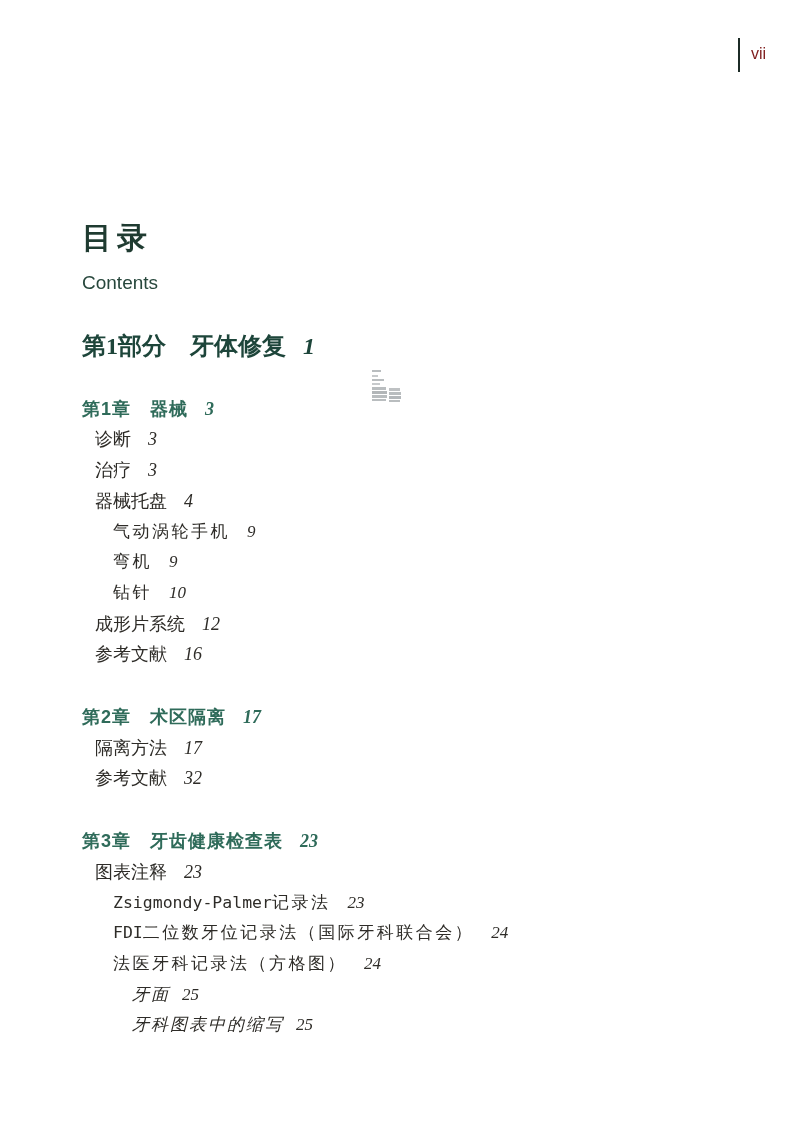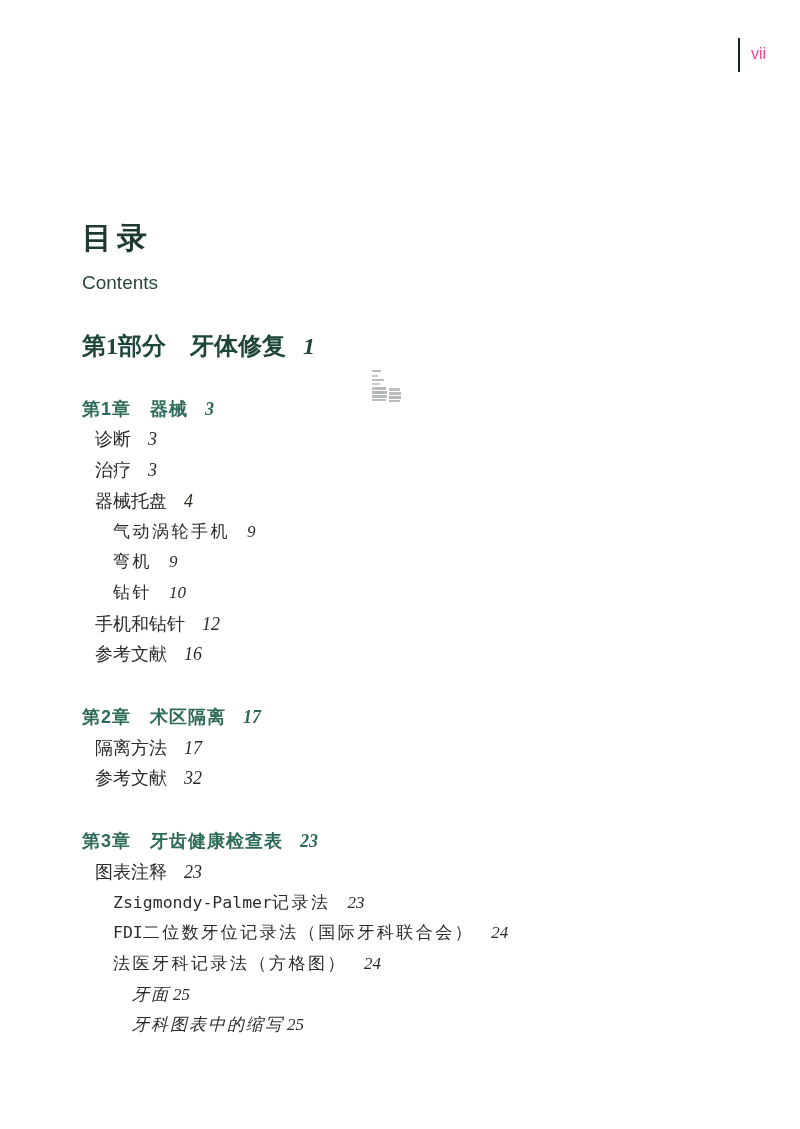--- a/index.html
+++ b/index.html
@@ -13,21 +13,21 @@
   
   .pagehead{
     position:absolute;top:38px;left:738px;
     display:flex;align-items:flex-start;
   }
   .pagehead .rule{
     width:2px;height:34px;background:#1c2b26;margin-right:11px;
   }
   .pagehead .folio{
     font-family:"Liberation Sans", sans-serif;
-    font-size:16px;color:#ec4899;padding-top:7px;
+    font-size:16px;color:#7f1d1d;padding-top:7px;
   }
   
   .title-block{position:absolute;left:82px;top:221px;}
   .title-zh{
     font-family:"Liberation Sans", sans-serif;
     font-size:30px;font-weight:bold;color:#1f3b31;
     letter-spacing:5px;line-height:1.1;
   }
   .title-en{
     font-family:"Liberation Sans", sans-serif;
@@ -49,21 +49,21 @@
   .row.part .p{color:#1d453a;}
   .row.chapter{
     font-family:"Liberation Sans", sans-serif;
     font-size:18px;font-weight:bold;color:#2f6b5a;
     letter-spacing:1px;
   }
   .row.chapter .p{color:#2f6b5a;font-family:"Liberation Serif", serif;}
   .row.l1{padding-left:13px;}
   .row.l2{padding-left:31px;font-size:17px;letter-spacing:2.5px;}
   .row.l3{padding-left:50px;font-size:17px;font-style:italic;letter-spacing:2px;}
-  .row.l3 .p{margin-left:3px;}
+  .row.l3 .p{margin-left:12px;}
   .gap{margin-top:32px;}
   .mono{
     font-family:"DejaVu Sans Mono", monospace;
     font-size:16.5px;letter-spacing:0;
   }
   
   .smudge{position:absolute;left:370px;top:370px;width:32px;height:32px;opacity:.75;}
   .smudge i{position:absolute;display:block;background:#a2a7aa;}
   .smudge .s1{left:2px;top:0;width:9px;height:2px;}
   .smudge .s2{left:2px;top:5px;width:6px;height:2px;background:#b5b9bb;}
@@ -129,21 +129,21 @@
     <div class="row l2">
       <span>气动涡轮手机</span><span class="p">9</span>
     </div>
     <div class="row l2">
       <span>弯机</span><span class="p">9</span>
     </div>
     <div class="row l2">
       <span>钻针</span><span class="p">10</span>
     </div>
     <div class="row l1">
-      <span>手机和钻针</span><span class="p">12</span>
+      <span>成形片系统</span><span class="p">12</span>
     </div>
     <div class="row l1">
       <span>参考文献</span><span class="p">16</span>
     </div>
 
     <div class="row chapter gap">
       <span>第2章　术区隔离</span><span class="p">17</span>
     </div>
     <div class="row l1">
       <span>隔离方法</span><span class="p">17</span>

